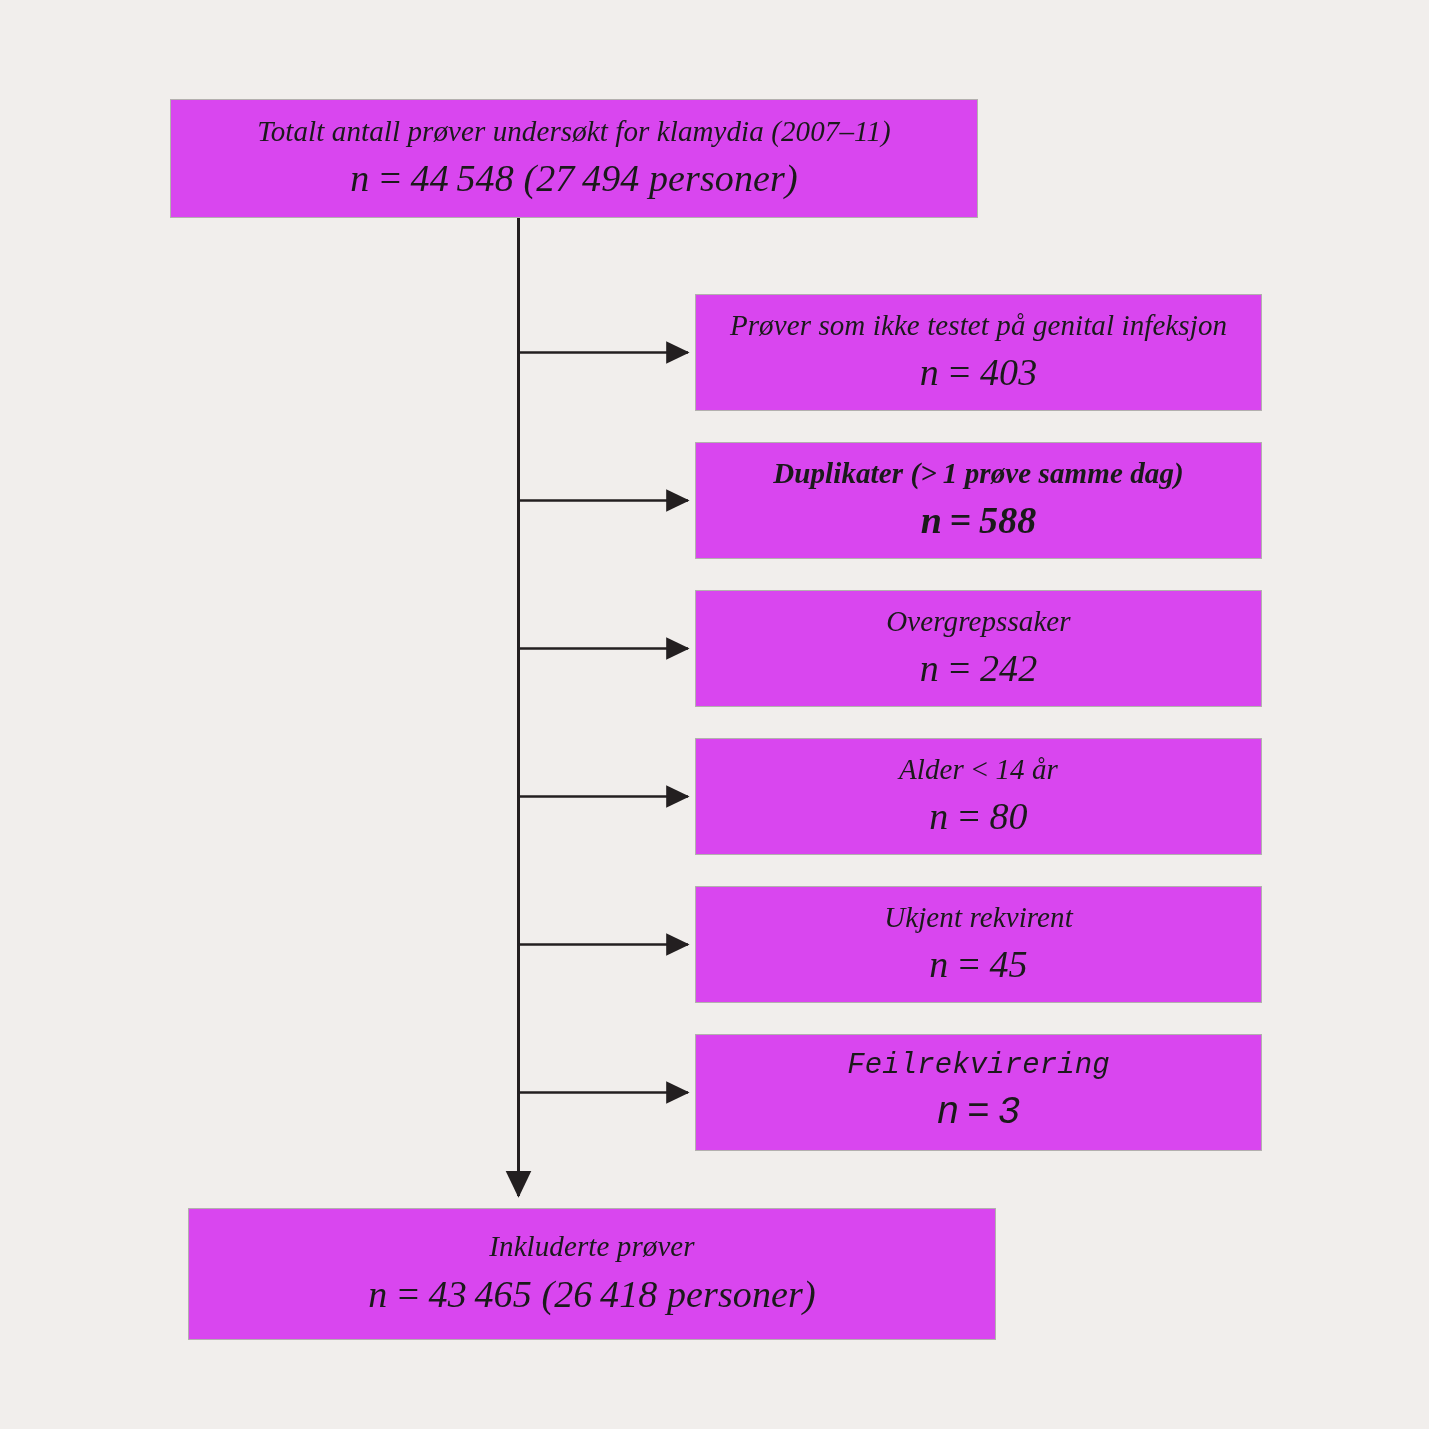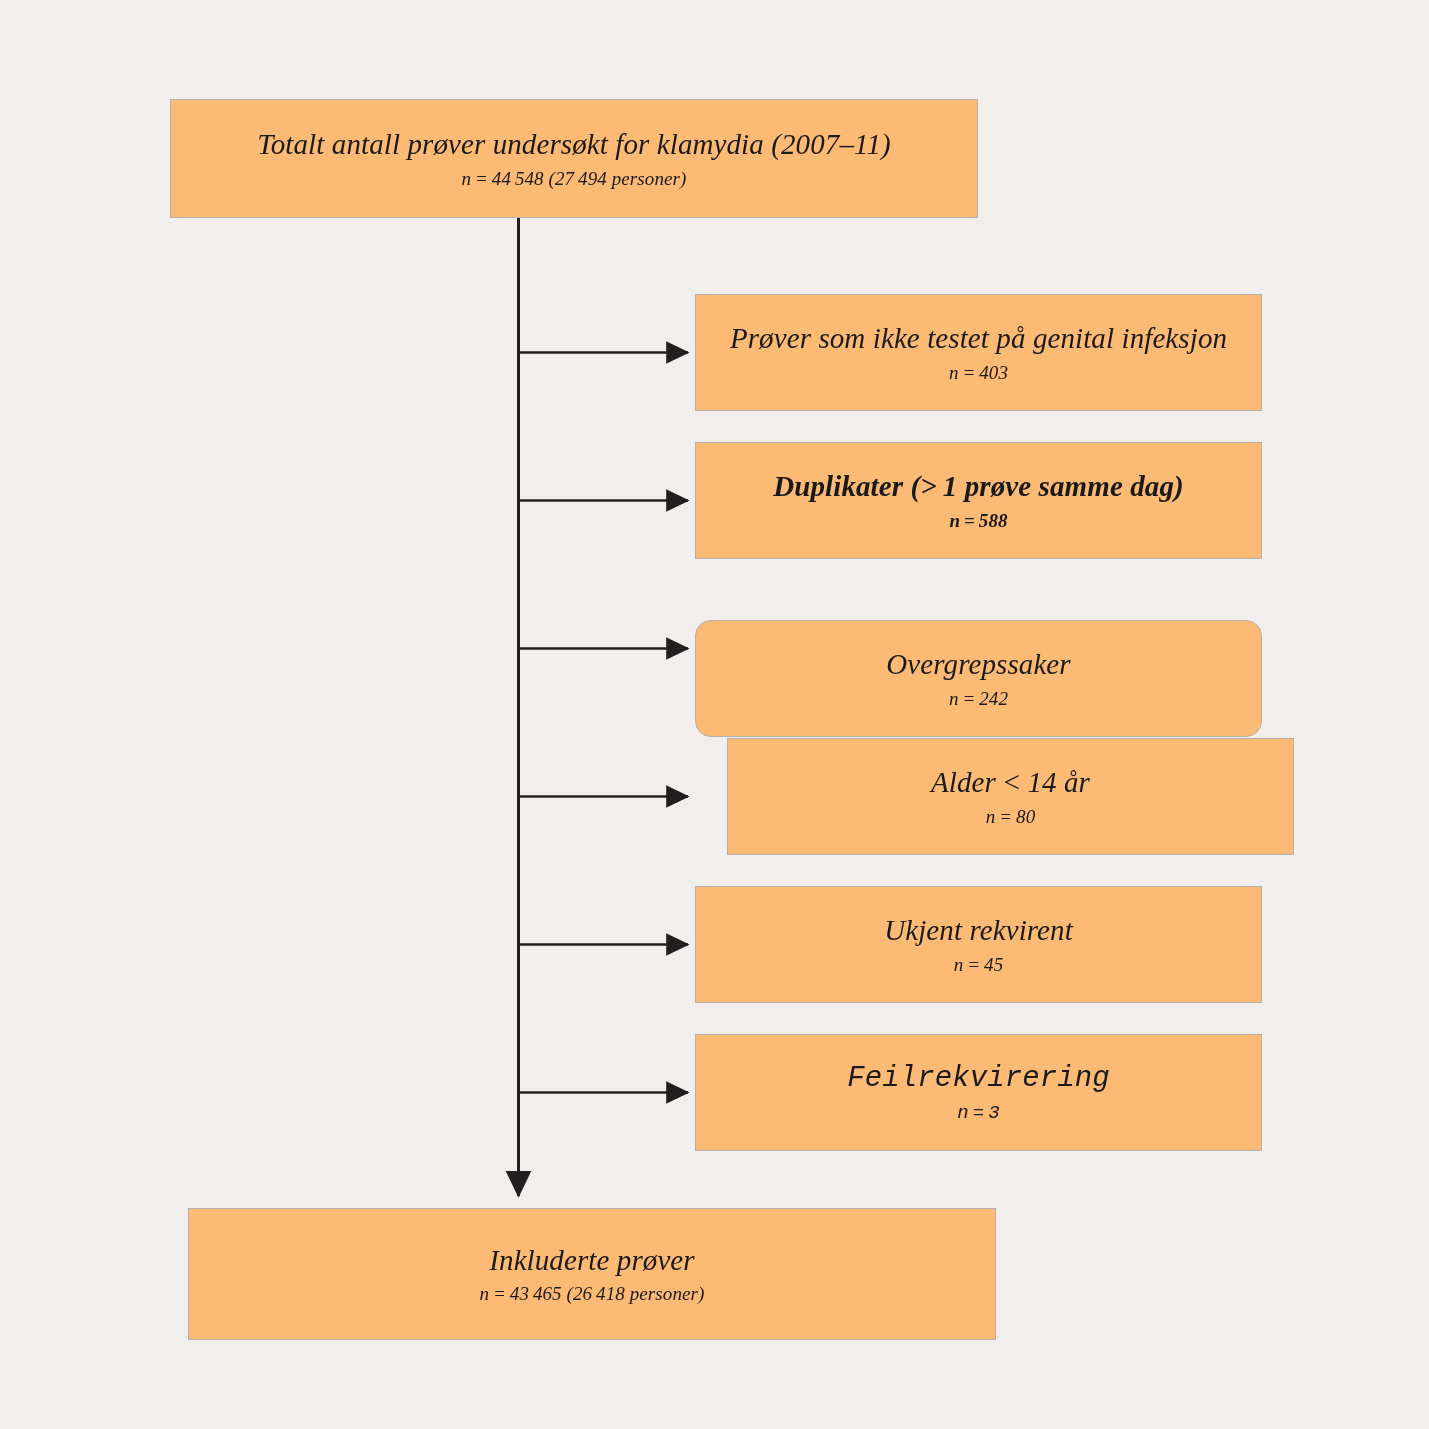--- a/index.html
+++ b/index.html
@@ -21,40 +21,40 @@
   #flow-svg {
     position: absolute;
     left: 0;
     top: 0;
     width: 1429px;
     height: 1429px;
   }
   .node-box {
     position: absolute;
     box-sizing: border-box;
-    background: #fdba74;
+    background: #d946ef;
     border: 1.6px solid #b3b0ae;
     display: flex;
     flex-direction: column;
     align-items: center;
     justify-content: center;
     text-align: center;
   }
   .node-line {
     font-style: italic;
     color: #1a1a1a;
     line-height: 1.42;
     letter-spacing: 0.1px;
     white-space: nowrap;
   }
   .line-main {
     font-size: 29px;
   }
   .line-count {
-    font-size: 19px;
+    font-size: 38px;
   }
   
   #box-total {
     left: 170px;
     top: 99px;
     width: 808px;
     height: 119px;
   }
   
   #box-included {
@@ -64,22 +64,22 @@
     height: 132px;
   }
   
   .excl-box {
     left: 695px;
     width: 567px;
     height: 117px;
   }
   #box-excl-0 { top: 294px; }
   #box-excl-1 { top: 442px; font-weight: bold; }
-  #box-excl-2 { top: 620px; border-radius: 16px; }
-  #box-excl-3 { top: 738px; margin-left: 32px; }
+  #box-excl-2 { top: 590px; }
+  #box-excl-3 { top: 738px; }
   #box-excl-4 { top: 886px; }
   #box-excl-5 { top: 1034px; font-family: Liberation Mono, monospace; }
 </style>
 </head>
 <body>
 
 <div id="flow-root">
 
   <svg id="flow-svg" viewBox="0 0 1429 1429">
     <defs>

